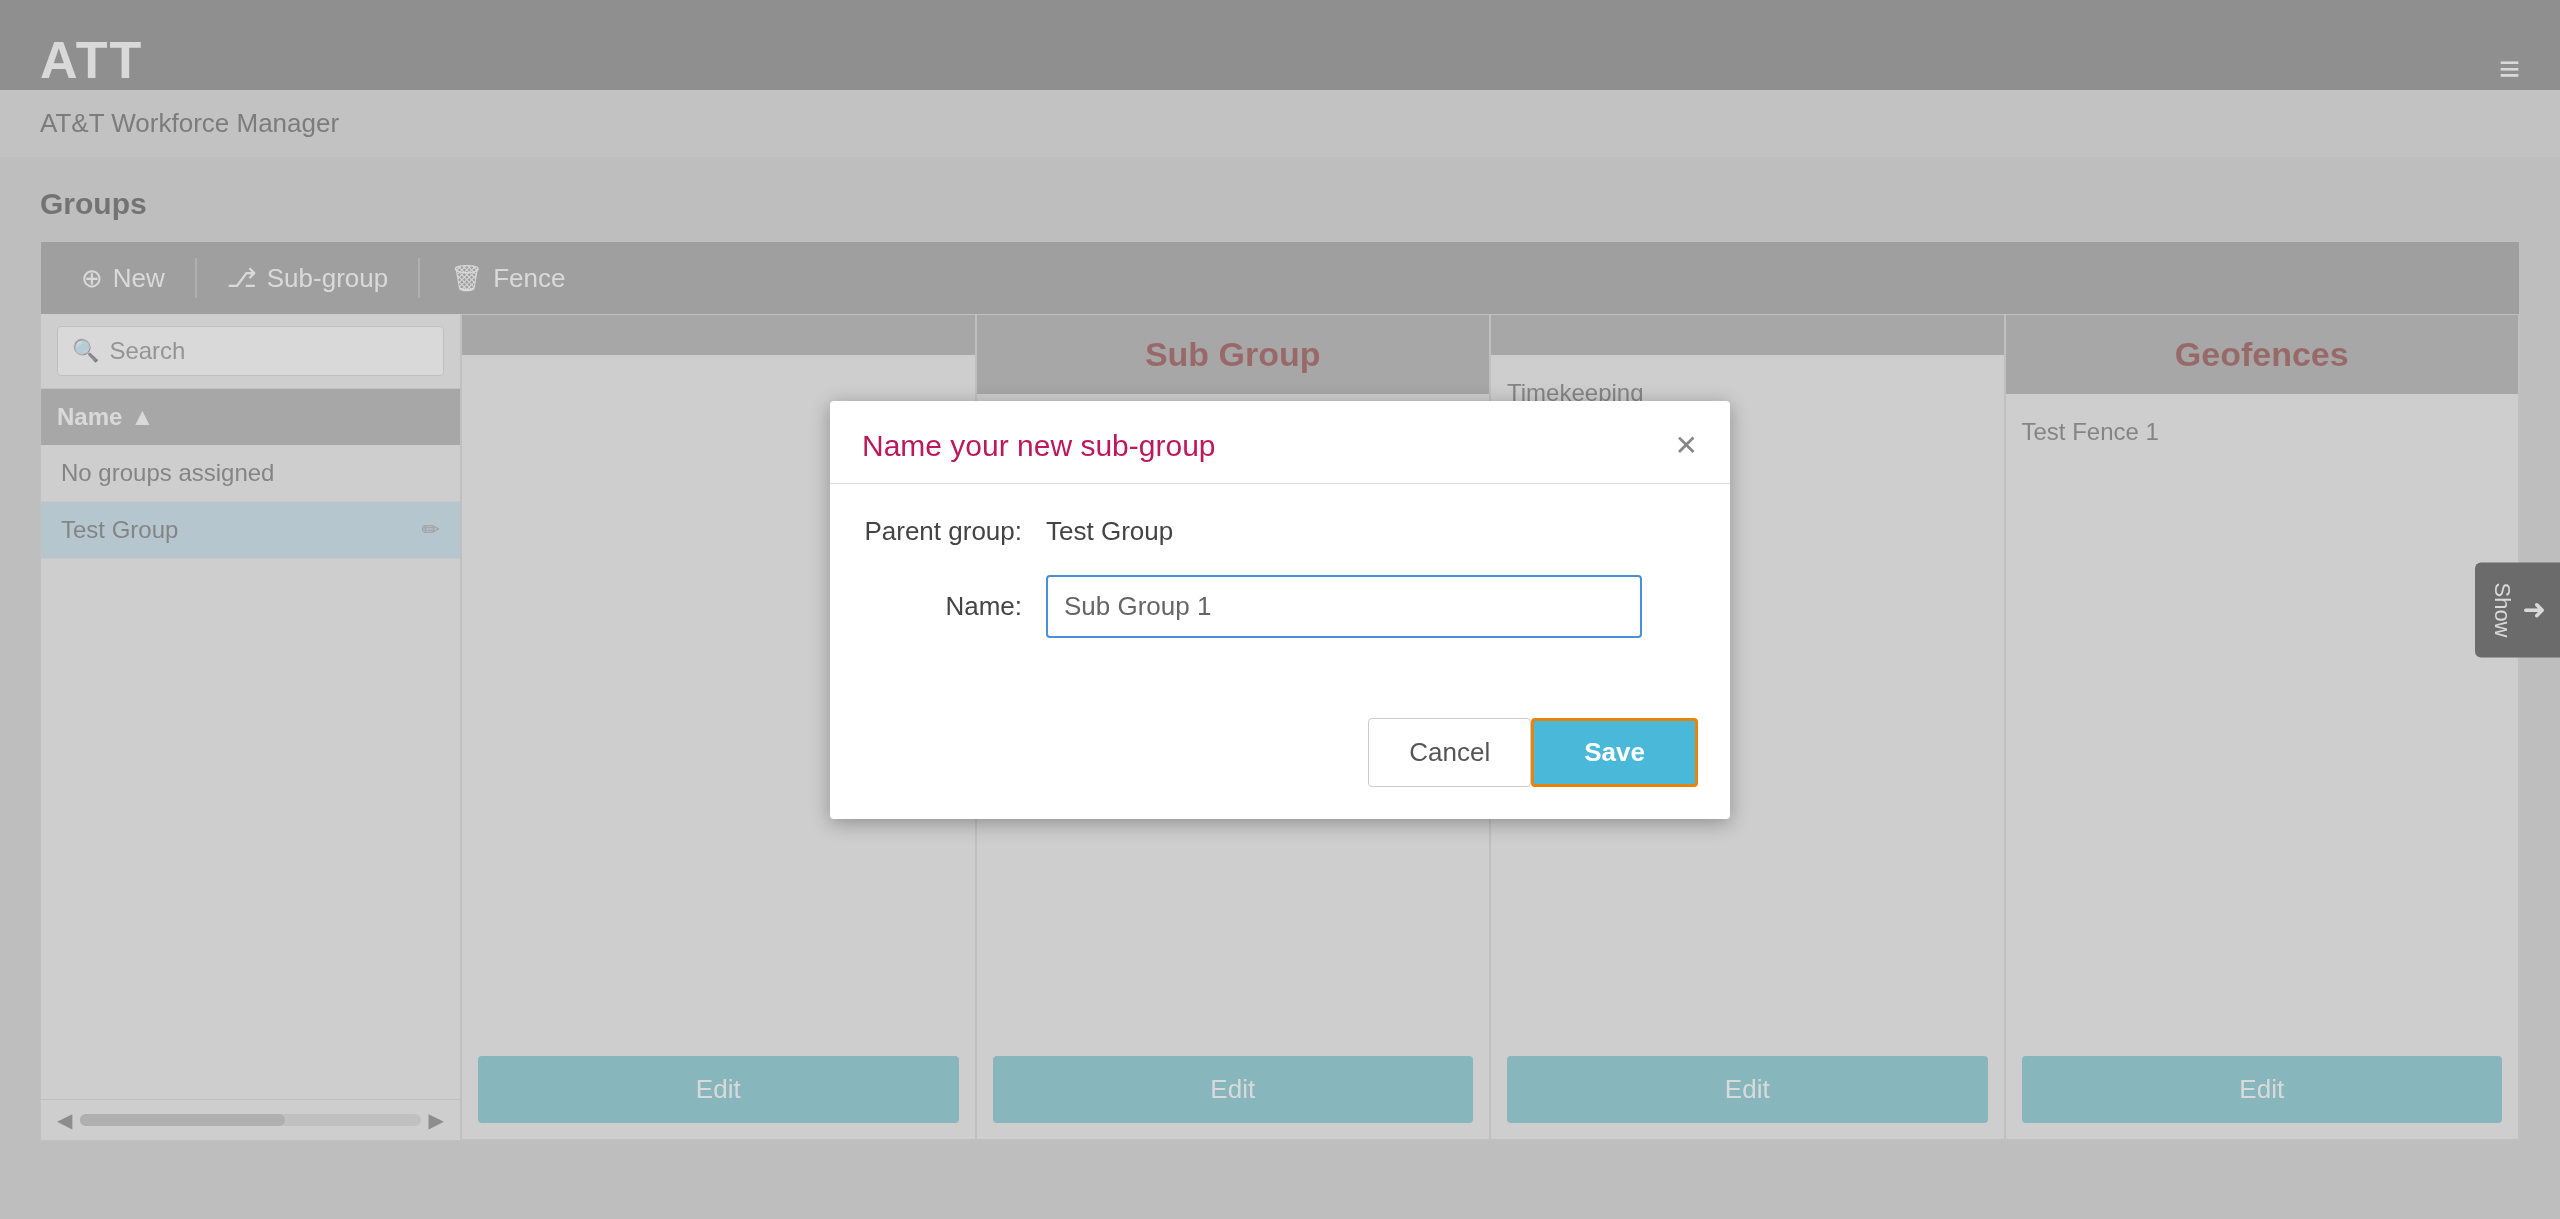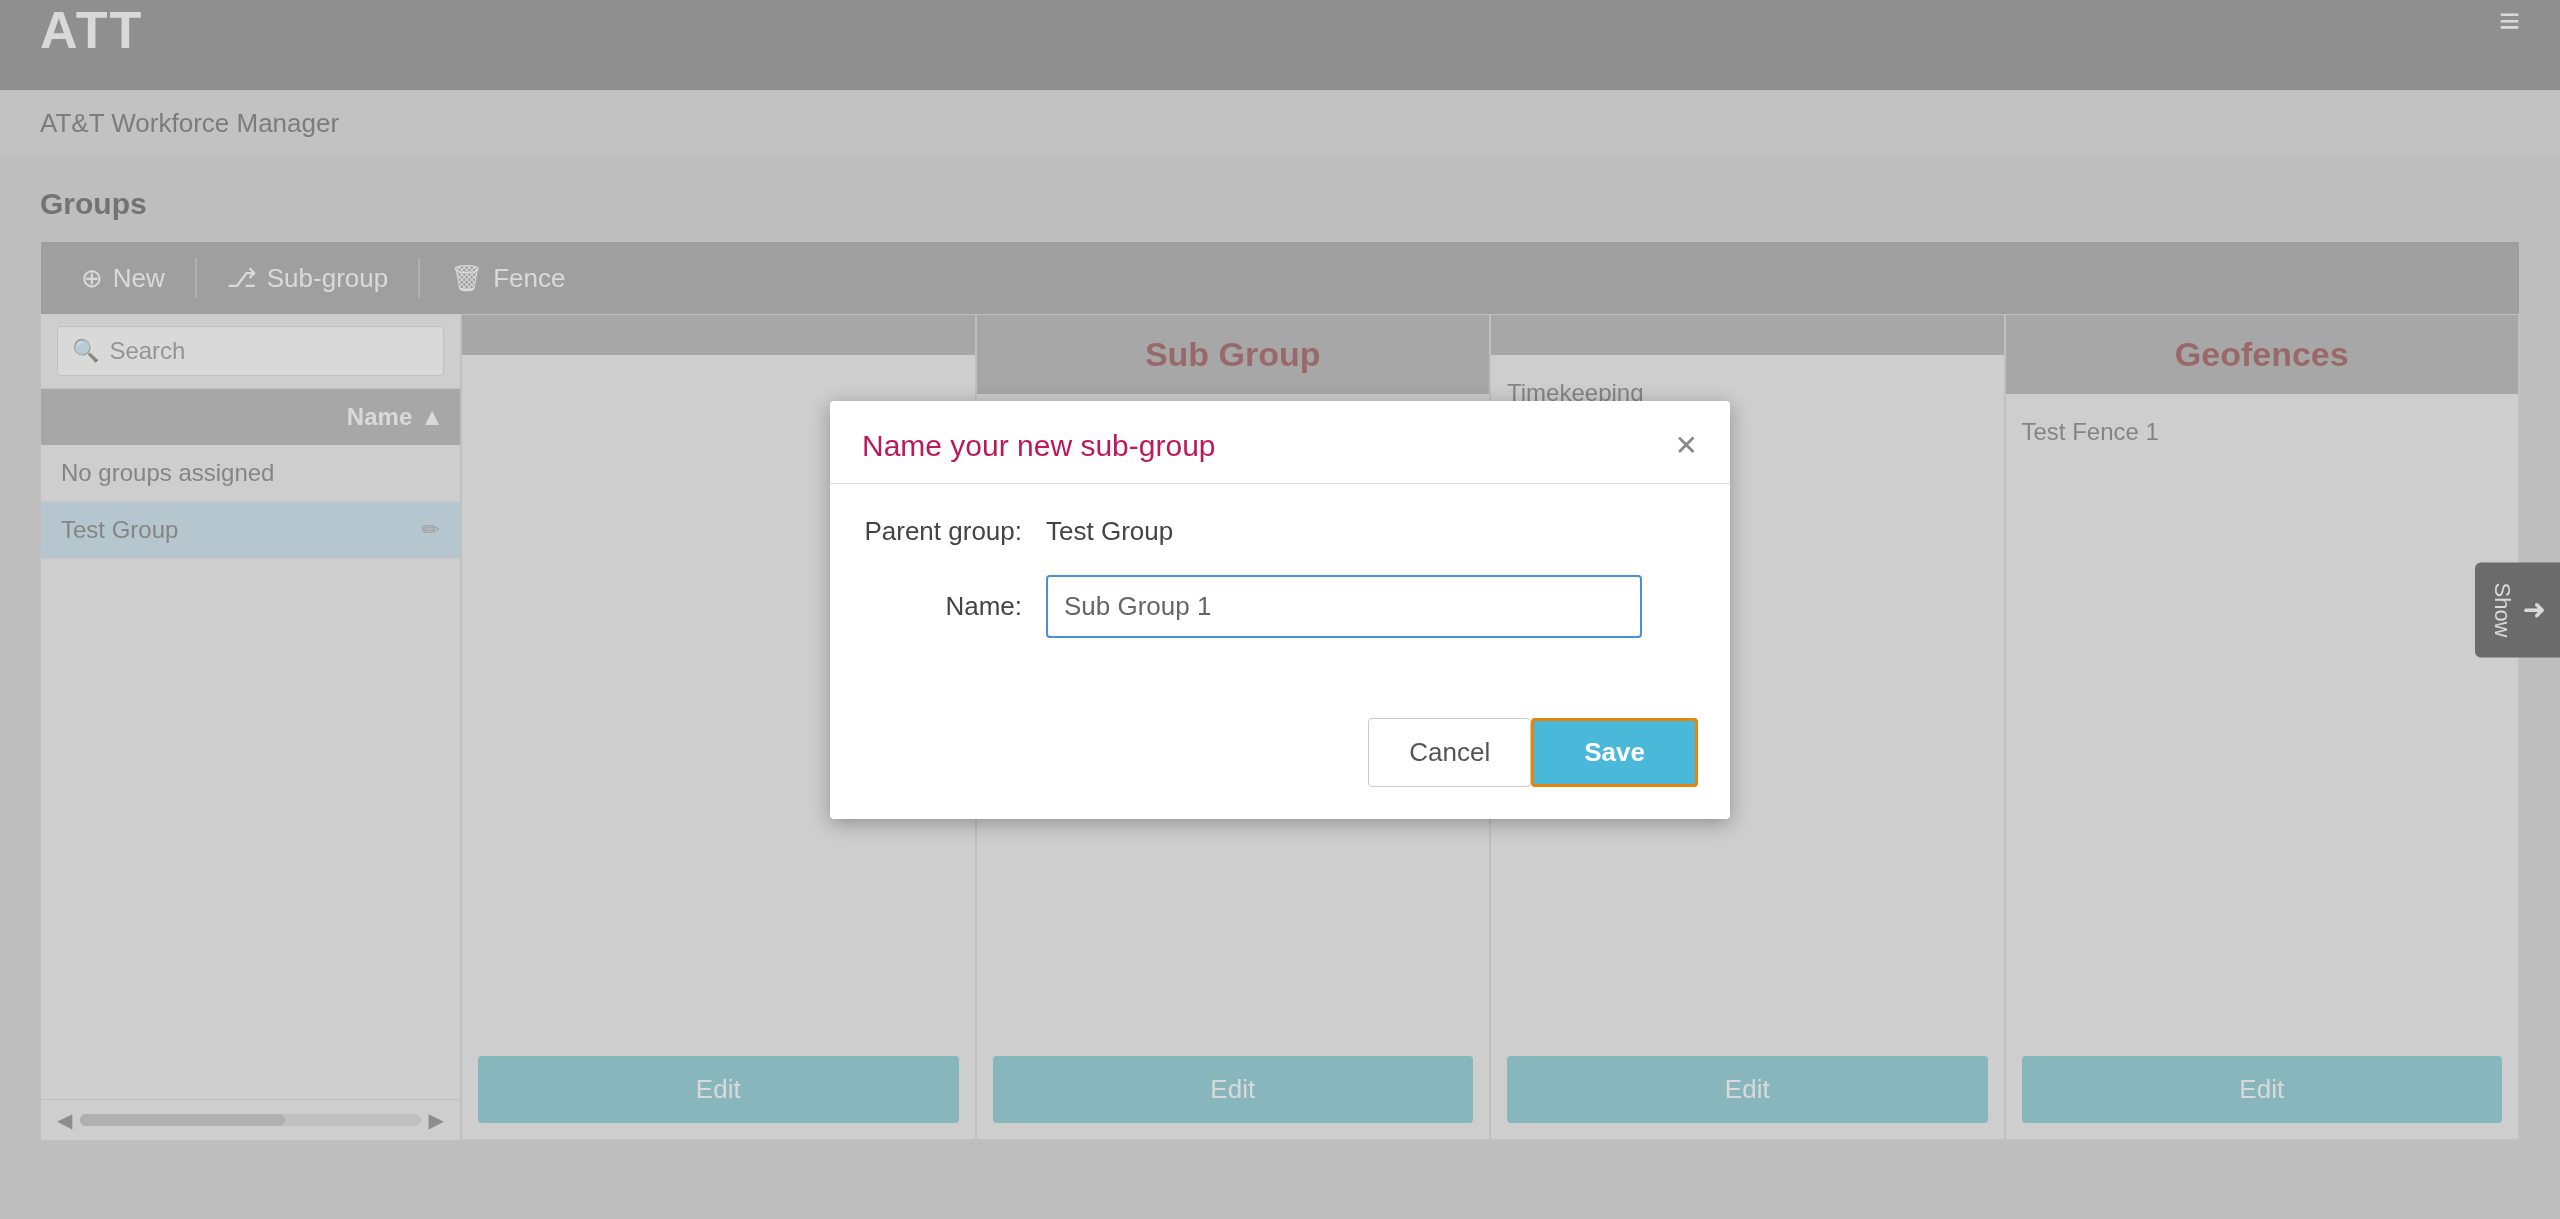--- a/index.html
+++ b/index.html
@@ -10,21 +10,21 @@
       min-height: 1219px;
       overflow: hidden;
       position: relative;
     }
 
     
     .top-header {
       background: #6b6b6b;
       height: 90px;
       display: flex;
-      align-items: flex-start;
+      align-items: flex-end;
       justify-content: space-between;
       padding: 0 40px;
     }
     .app-title {
       color: white;
       font-size: 52px;
       font-weight: bold;
       letter-spacing: 2px;
     }
     .hamburger-icon {
@@ -131,21 +131,20 @@
       background: transparent;
       width: 100%;
     }
 
     .groups-table-header {
       background: #9a9a9a;
       padding: 14px 16px;
       display: flex;
       align-items: center;
       gap: 8px;
-      justify-content: flex-end;
     }
     .groups-table-header span {
       font-size: 24px;
       color: white;
       font-weight: bold;
     }
     .sort-icon {
       color: white;
       font-size: 18px;
     }

